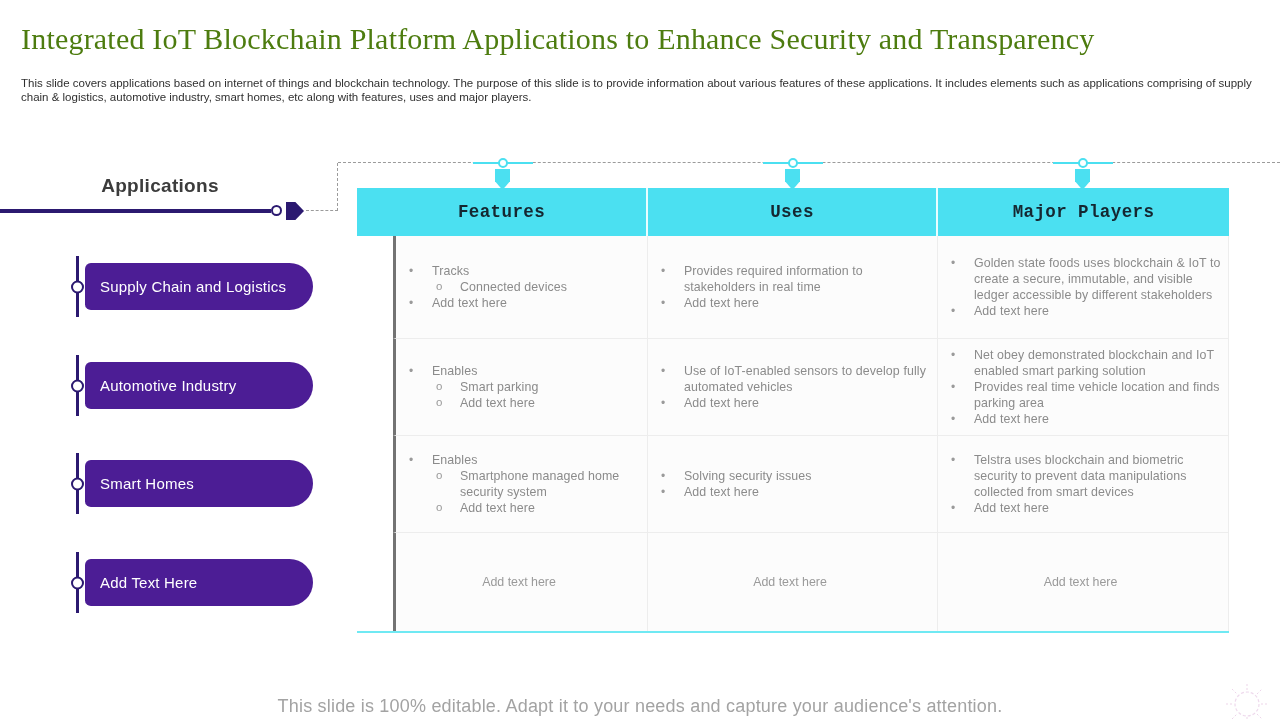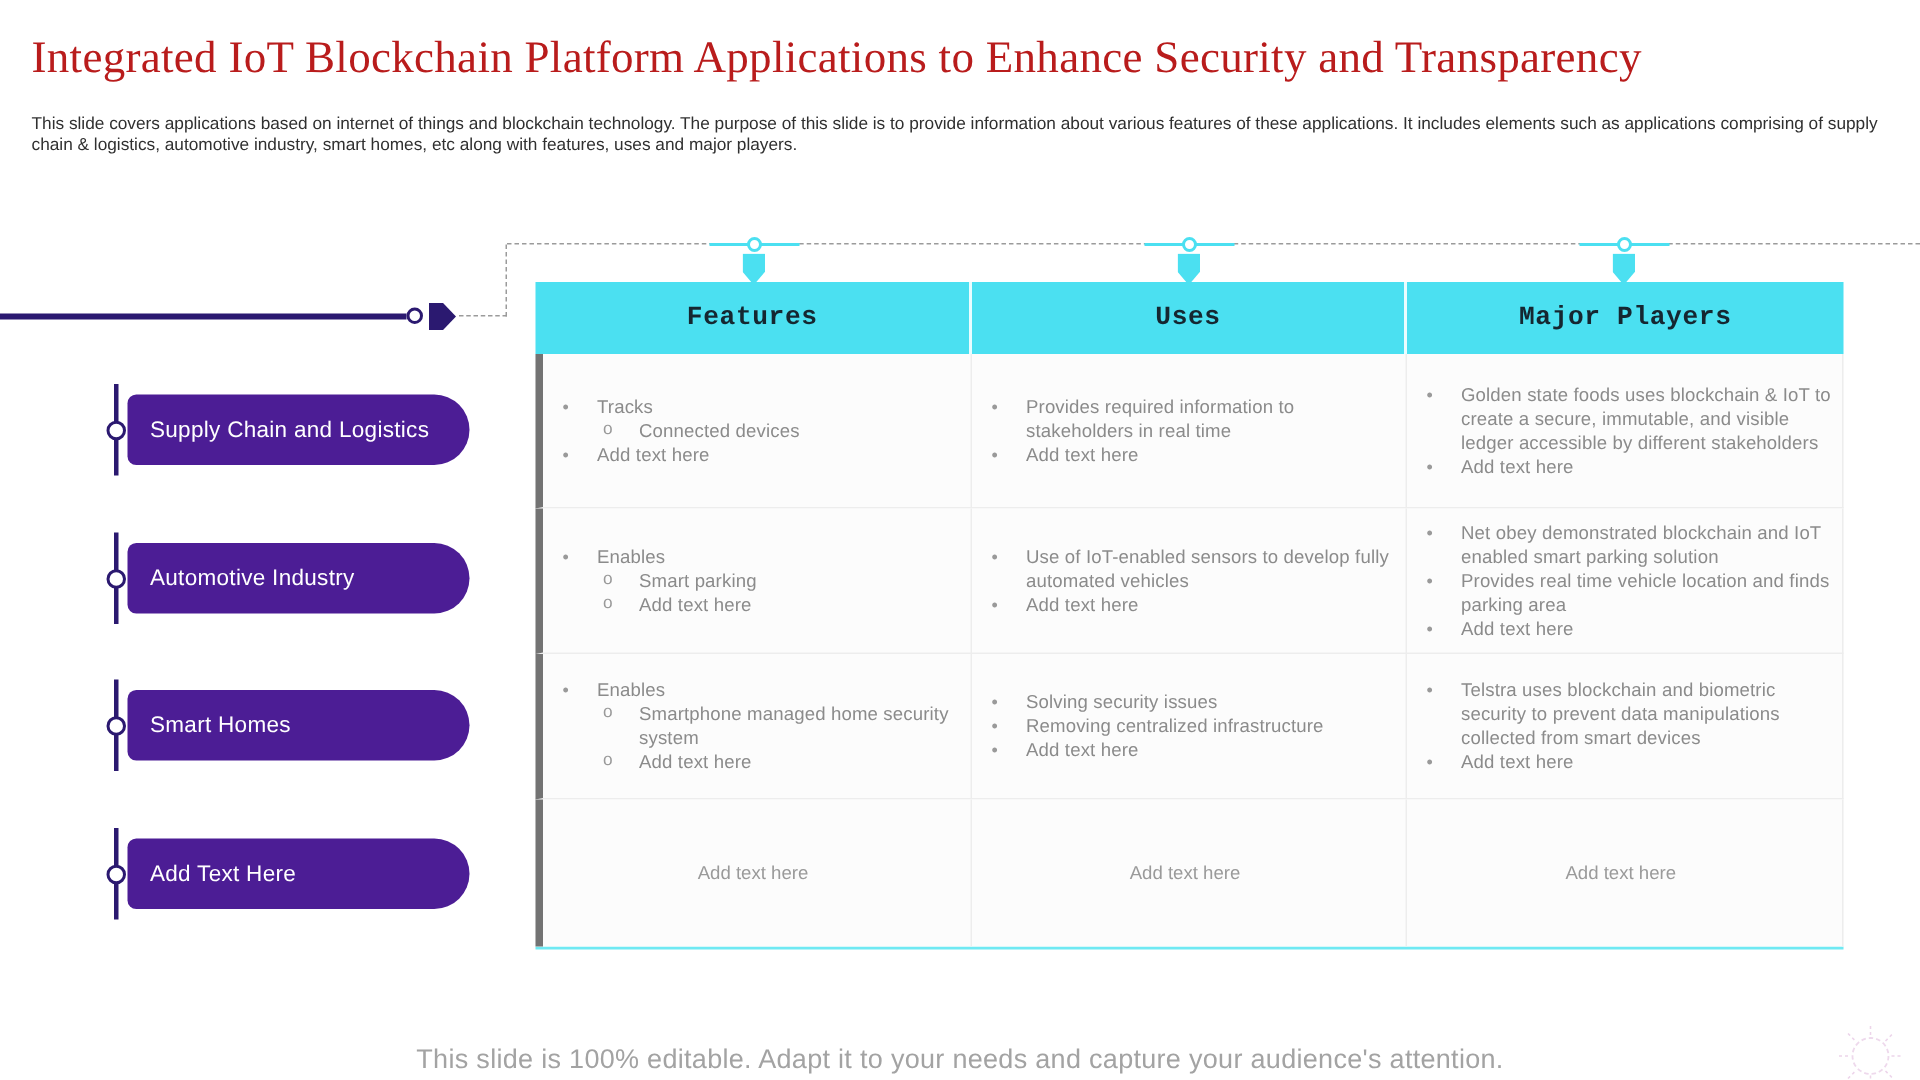--- a/index.html
+++ b/index.html
@@ -4,21 +4,21 @@
 <style>
   html,body { margin:0; padding:0; background:#fff; }
   .slide {
     position:relative; width:1280px; height:720px; background:#ffffff;
     font-family:"Liberation Sans", sans-serif; overflow:hidden;
   }
   
   .title {
     position:absolute; left:21px; top:22px; width:1240px; margin:0;
     font-family:"Liberation Serif", serif; font-weight:400;
-    font-size:30px; color:#b91c1c; letter-spacing:0.2px; white-space:nowrap;
+    font-size:30px; color:#4d7c0f; letter-spacing:0.2px; white-space:nowrap;
   }
   .subtitle {
     position:absolute; left:21px; top:76px; width:1238px; margin:0;
     font-size:11.5px; line-height:14px; color:#303030;
   }
   
   .apps-heading {
     position:absolute; left:40px; top:175px; width:240px; text-align:center;
     font-size:19px; font-weight:bold; color:#3c3c3c; letter-spacing:0.3px;
   }
@@ -71,21 +71,21 @@
   .tbody {
     display:grid; grid-template-columns:291px 290px 291px;
     grid-template-rows:103px 97px 97px 98px;
     border-bottom:2px solid #6FE9F3;
   }
   .cell {
     background:#fcfcfc; box-sizing:border-box;
     border-right:1px solid #ededed; border-bottom:1px solid #ededed;
     display:flex; align-items:center; padding:6px 5px 6px 0;
   }
-  .cell.col0 { border-left:5px solid #737373; }
+  .cell.col0 { border-left:3px solid #737373;margin-left:36px; }
   .cell.lastrow { border-bottom:none; }
   .cell ul { list-style:none; margin:0; padding:0; width:100%; }
   .cell li {
     position:relative; color:#8b8b8b; font-size:12.4px; line-height:16px; letter-spacing:0.1px;
   }
   li.lv1 { padding-left:36px; }
   li.lv1::before { content:"•"; position:absolute; left:13px; top:0; font-size:12px; color:#9a9a9a; }
   li.lv2 { padding-left:64px; }
   li.lv2::before { content:"o"; position:absolute; left:40px; top:-1px; font-size:11.5px; color:#9a9a9a; }
   .cell.center { justify-content:center; color:#9a9a9a; font-size:12.4px; }
@@ -97,20 +97,21 @@
   .burst { position:absolute; right:4px; bottom:-8px; opacity:0.75; }
 </style>
 </head>
 <body>
 
 <div class="slide">
 
   <h1 class="title">Integrated IoT Blockchain Platform Applications to Enhance Security and Transparency</h1>
   <p class="subtitle">This slide covers applications based on internet of things and blockchain technology. The purpose of this slide is to provide information about various features of these applications. It includes elements such as applications comprising of supply chain &amp; logistics, automotive industry, smart homes, etc along with features, uses and major players.</p>
 
+  <div class="apps-heading">Applications</div>
   <div class="accent-line"></div>
   <div class="accent-circle"></div>
   <div class="accent-arrow"></div>
 
   <div class="dash-h1"></div>
   <div class="dash-v"></div>
   <div class="dash-top"></div>
 
   <div class="col-marker" style="left:473px">
     <div class="mline"></div>
@@ -198,21 +199,20 @@
         <div class="cell col0">
           <ul>
             <li class="lv1">Enables</li>
             <li class="lv2">Smartphone managed home security system</li>
             <li class="lv2">Add text here</li>
           </ul>
         </div>
         <div class="cell">
           <ul>
             <li class="lv1">Solving security issues</li>
-            <li class="lv1">Removing centralized infrastructure</li>
             <li class="lv1">Add text here</li>
           </ul>
         </div>
         <div class="cell">
           <ul>
             <li class="lv1">Telstra uses blockchain and biometric security to prevent data manipulations collected from smart devices</li>
             <li class="lv1">Add text here</li>
           </ul>
         </div>
         <div class="cell col0 lastrow center">

